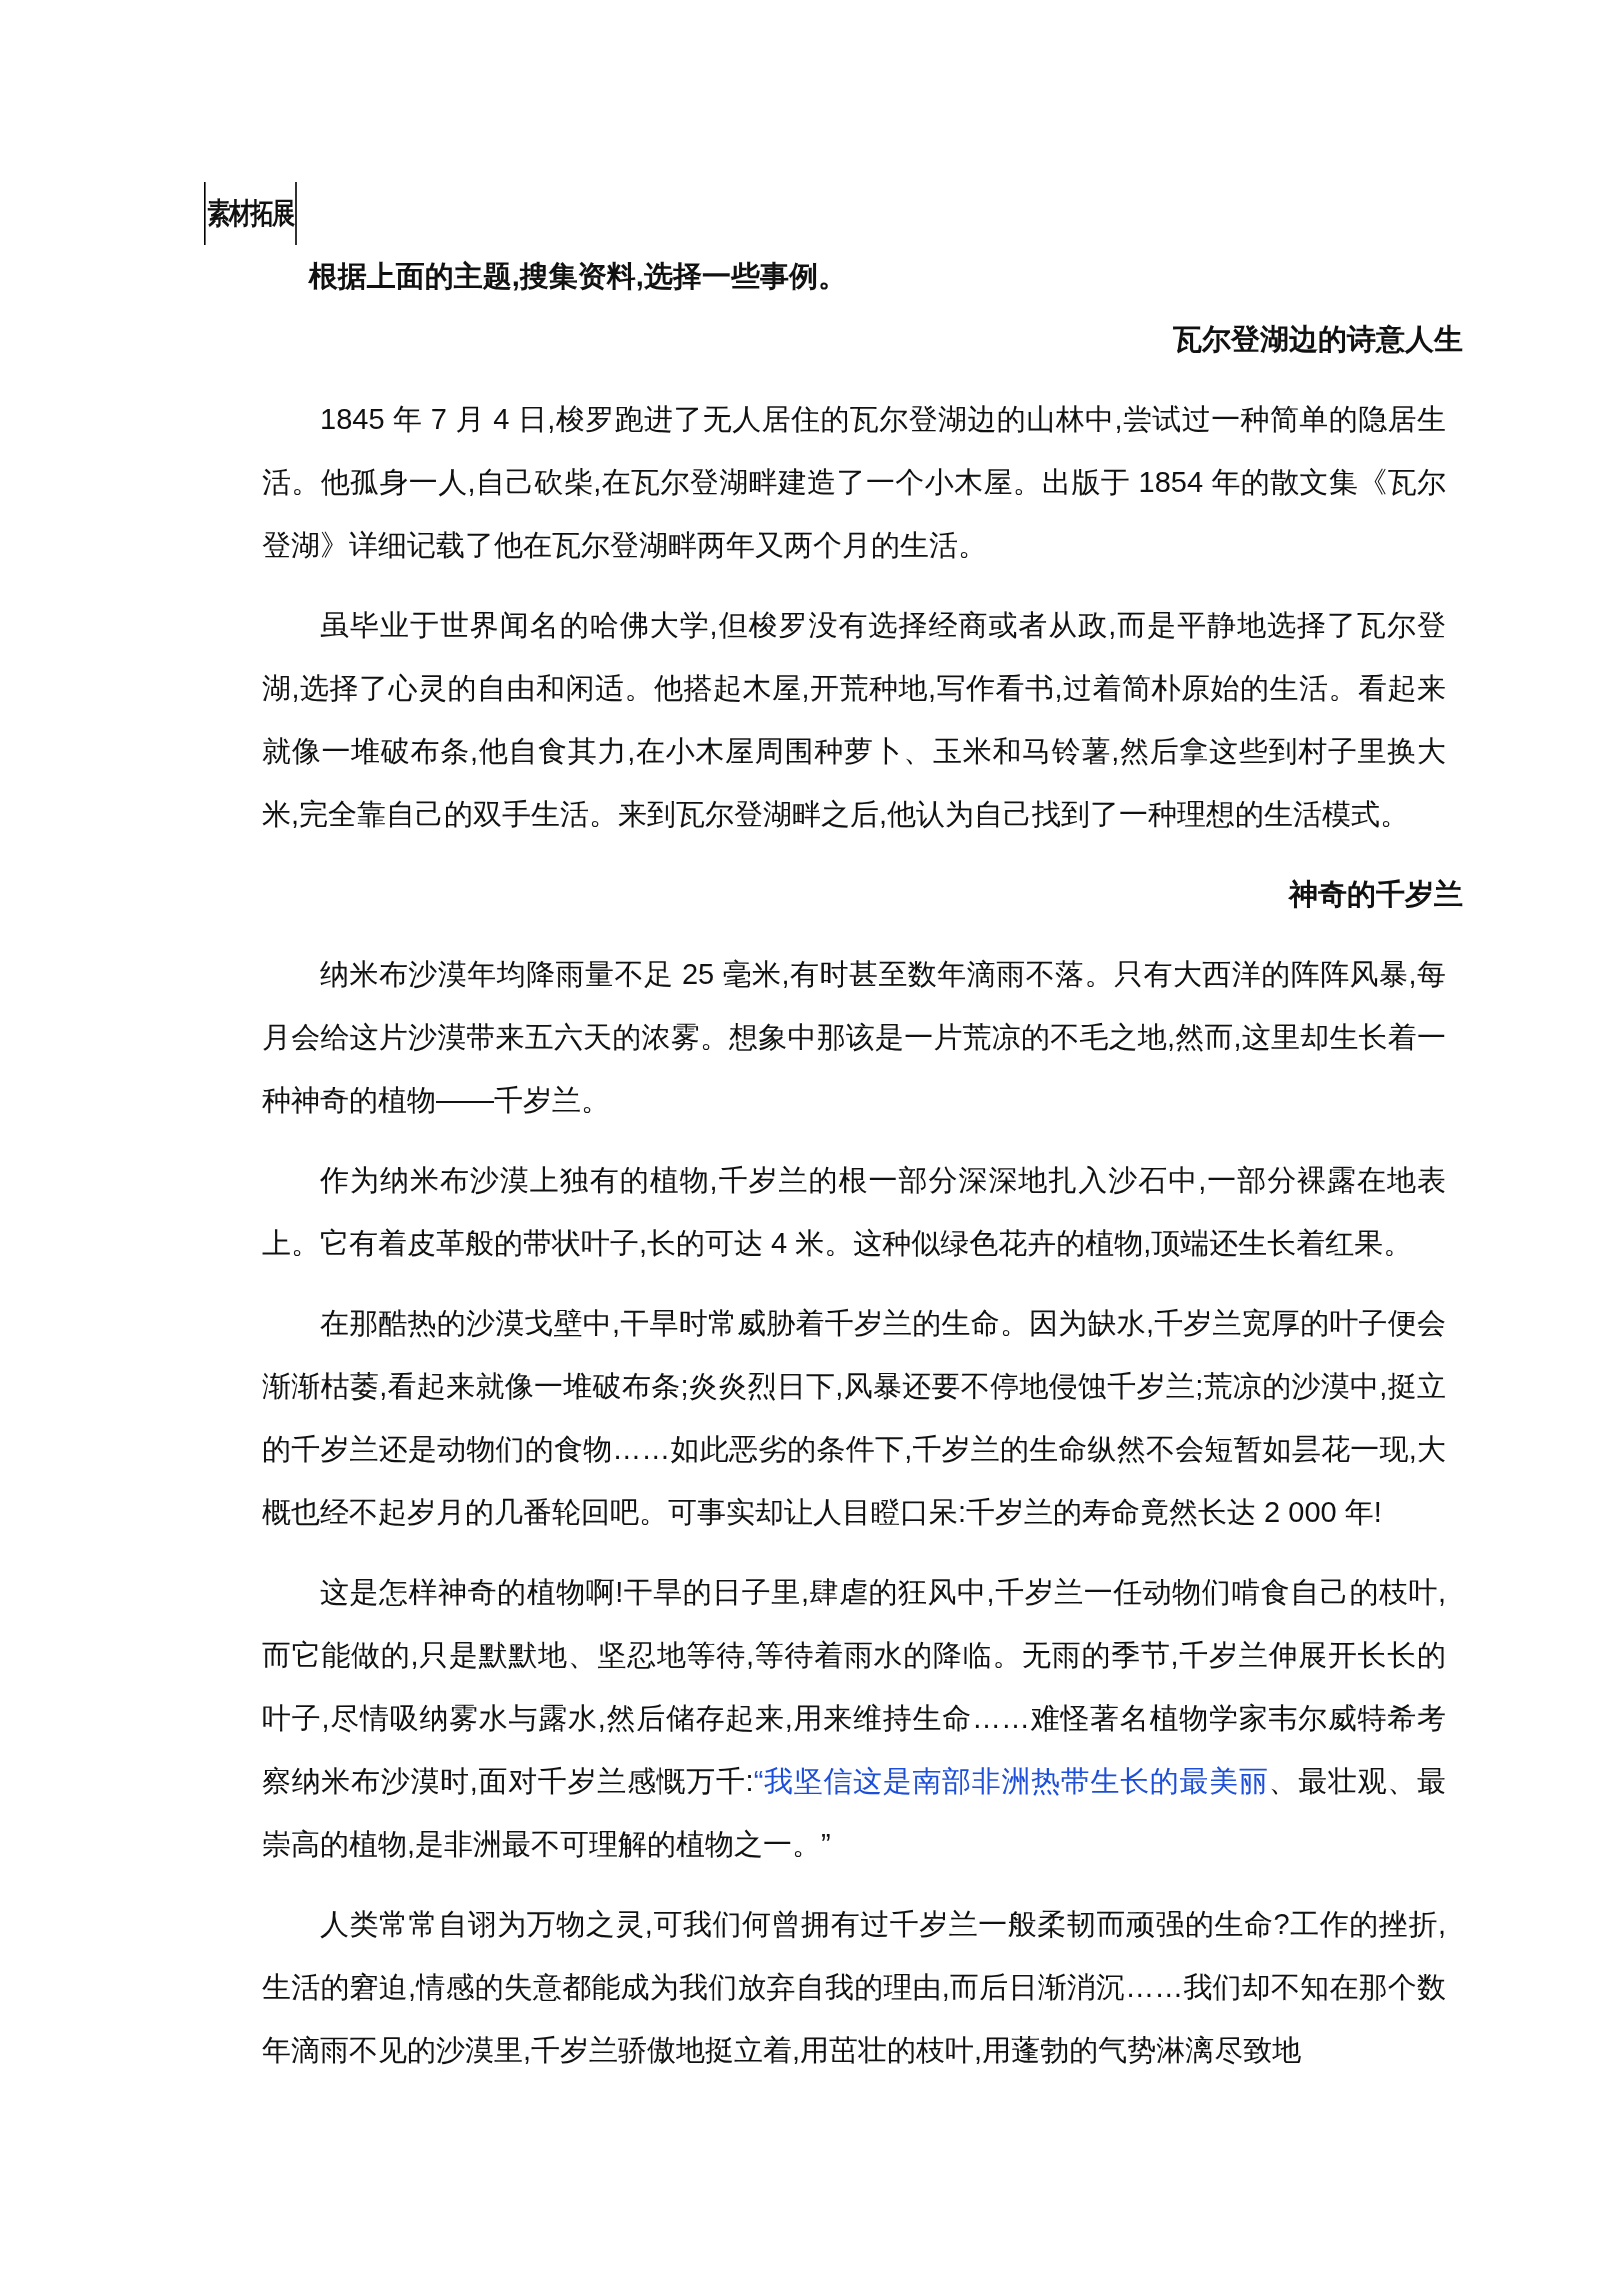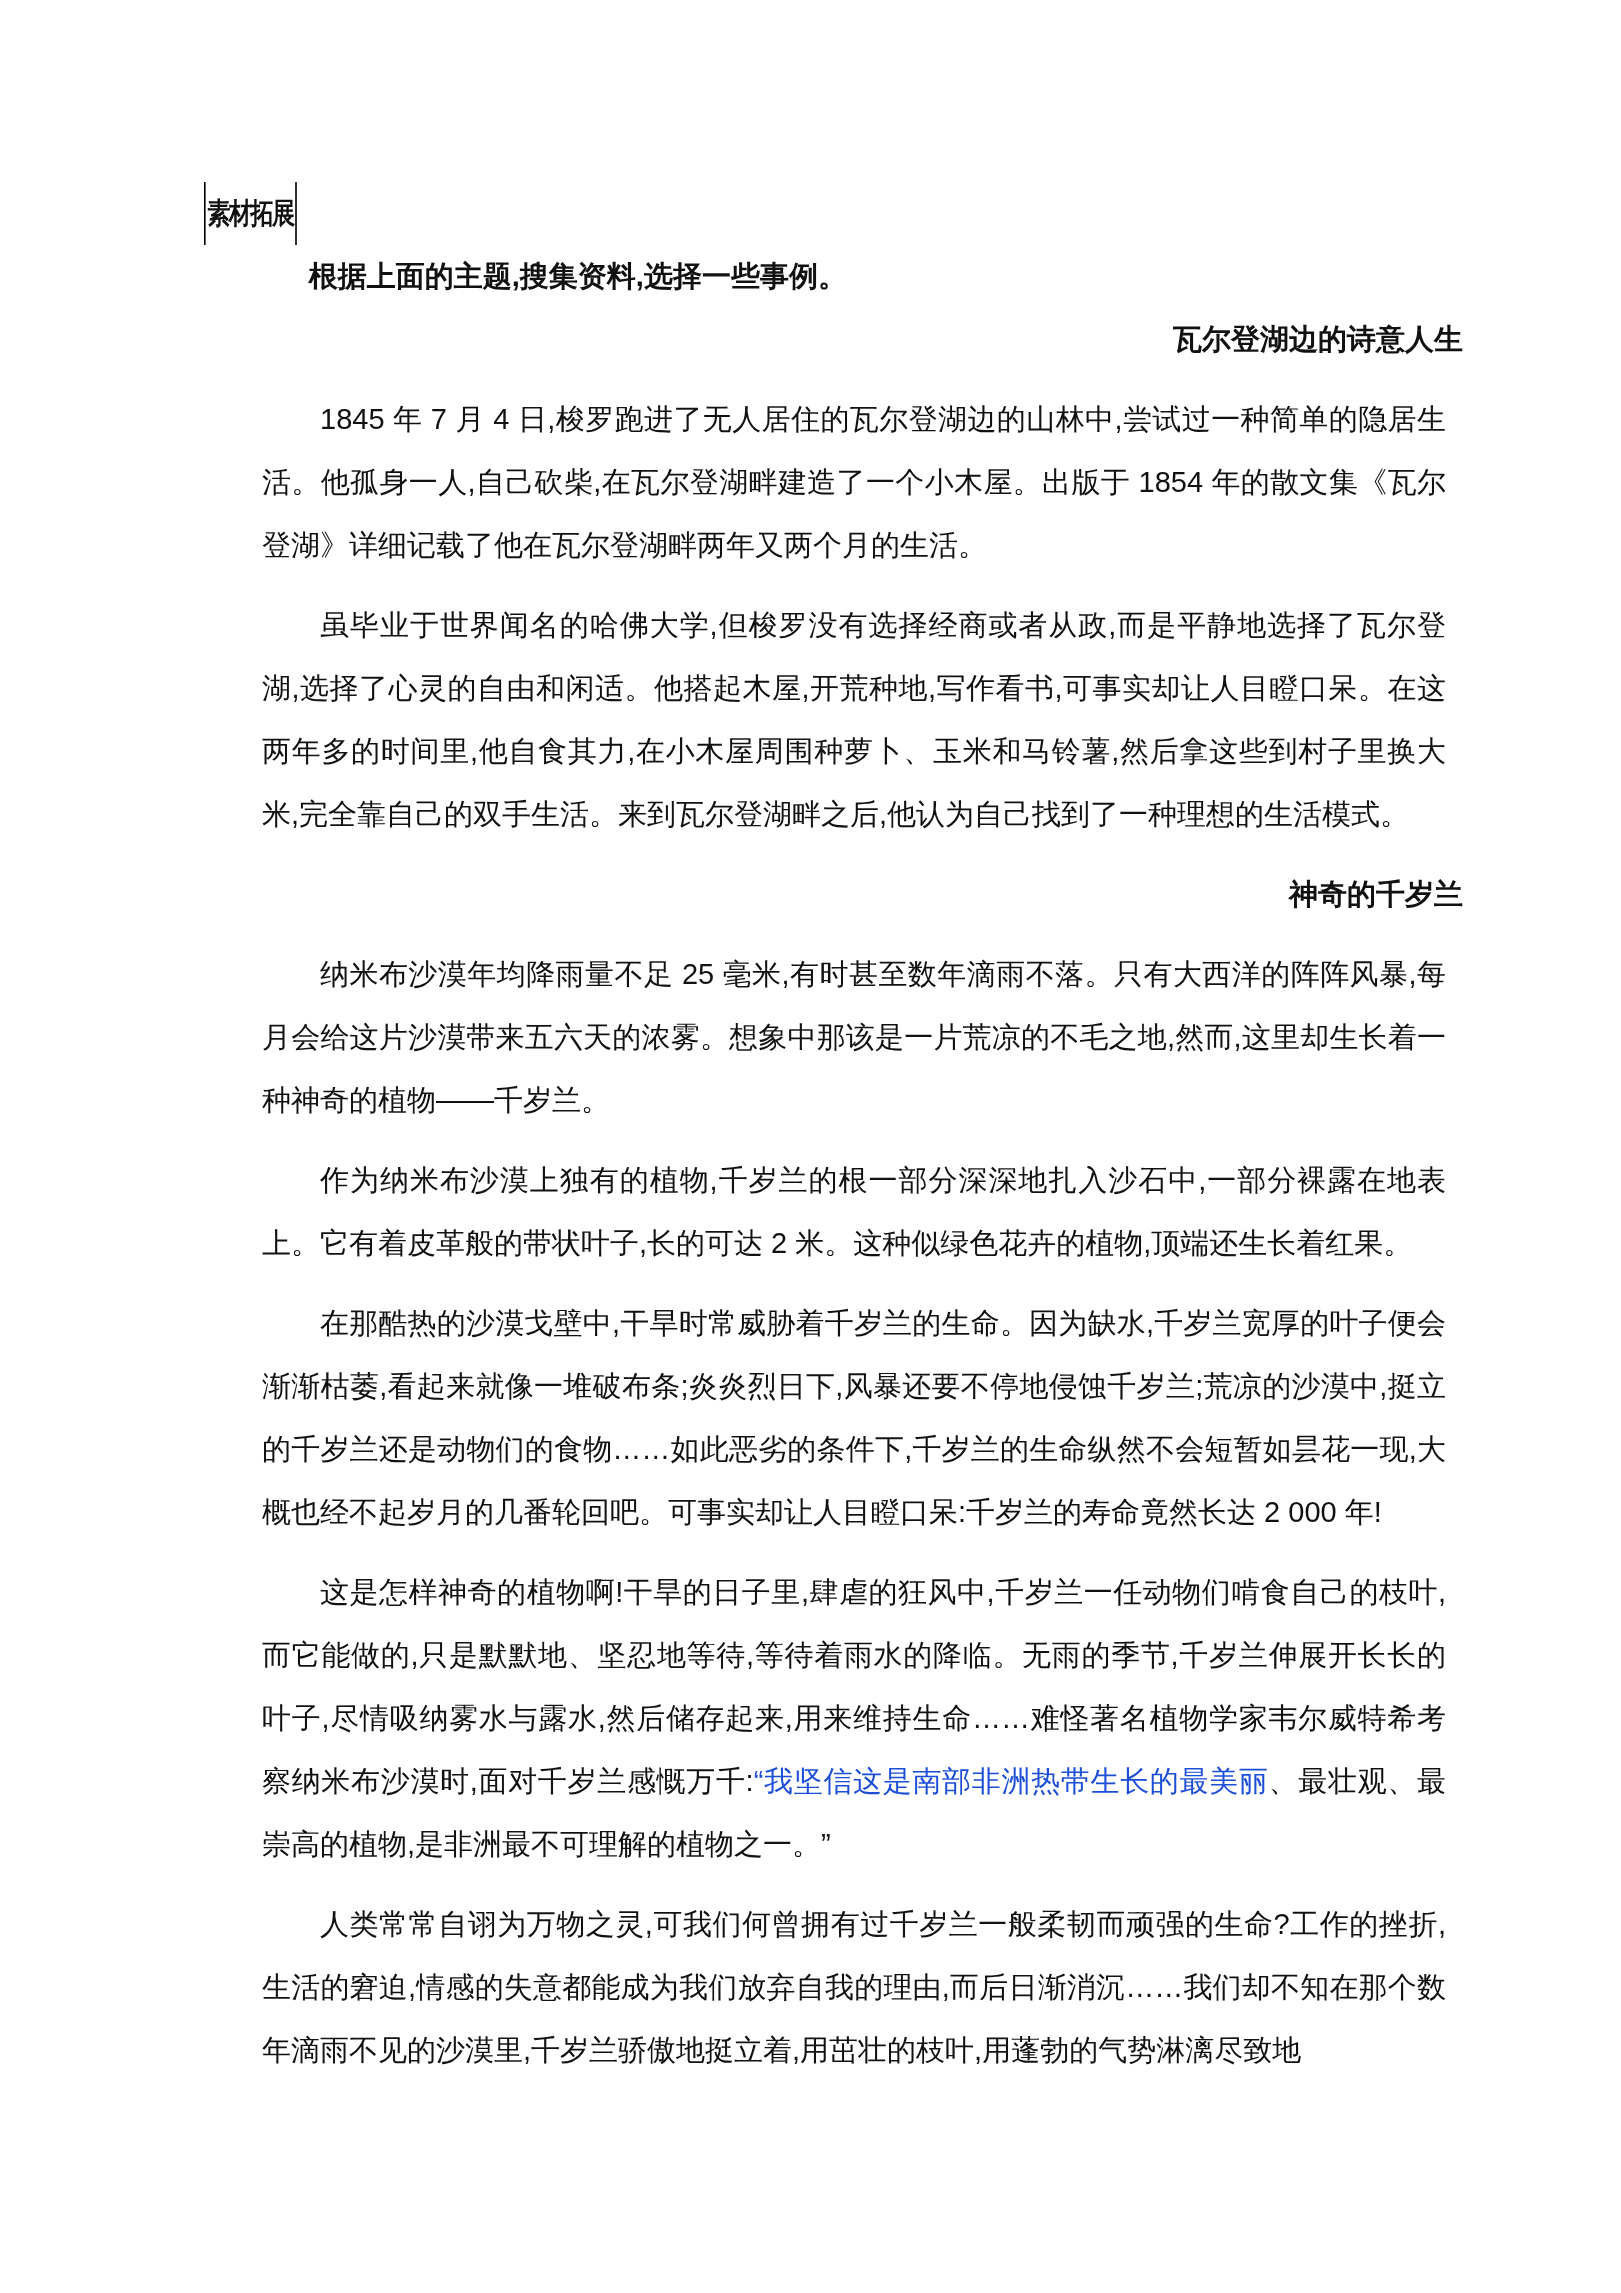--- a/index.html
+++ b/index.html
@@ -67,27 +67,27 @@
     <div>
       <span class="section-label">素材拓展</span>
     </div>
 
     <p class="instruction">根据上面的主题,搜集资料,选择一些事例。</p>
 
     <h2 class="article-title">瓦尔登湖边的诗意人生</h2>
 
     <p class="para">1845 年 7 月 4 日,梭罗跑进了无人居住的瓦尔登湖边的山林中,尝试过一种简单的隐居生活。他孤身一人,自己砍柴,在瓦尔登湖畔建造了一个小木屋。出版于 1854 年的散文集《瓦尔登湖》详细记载了他在瓦尔登湖畔两年又两个月的生活。</p>
 
-    <p class="para">虽毕业于世界闻名的哈佛大学,但梭罗没有选择经商或者从政,而是平静地选择了瓦尔登湖,选择了心灵的自由和闲适。他搭起木屋,开荒种地,写作看书,可事实却让人目瞪口呆。在这两年多的时间里,他自食其力,在小木屋周围种萝卜、玉米和马铃薯,然后拿这些到村子里换大米,完全靠自己的双手生活。来到瓦尔登湖畔之后,他认为自己找到了一种理想的生活模式。</p>
+    <p class="para">虽毕业于世界闻名的哈佛大学,但梭罗没有选择经商或者从政,而是平静地选择了瓦尔登湖,选择了心灵的自由和闲适。他搭起木屋,开荒种地,写作看书,过着简朴原始的生活。看起来就像一堆破布条,他自食其力,在小木屋周围种萝卜、玉米和马铃薯,然后拿这些到村子里换大米,完全靠自己的双手生活。来到瓦尔登湖畔之后,他认为自己找到了一种理想的生活模式。</p>
 
     <h2 class="article-title">神奇的千岁兰</h2>
 
     <p class="para">纳米布沙漠年均降雨量不足 25 毫米,有时甚至数年滴雨不落。只有大西洋的阵阵风暴,每月会给这片沙漠带来五六天的浓雾。想象中那该是一片荒凉的不毛之地,然而,这里却生长着一种神奇的植物——千岁兰。</p>
 
-    <p class="para">作为纳米布沙漠上独有的植物,千岁兰的根一部分深深地扎入沙石中,一部分裸露在地表上。它有着皮革般的带状叶子,长的可达 2 米。这种似绿色花卉的植物,顶端还生长着红果。</p>
+    <p class="para">作为纳米布沙漠上独有的植物,千岁兰的根一部分深深地扎入沙石中,一部分裸露在地表上。它有着皮革般的带状叶子,长的可达 4 米。这种似绿色花卉的植物,顶端还生长着红果。</p>
 
     <p class="para">在那酷热的沙漠戈壁中,干旱时常威胁着千岁兰的生命。因为缺水,千岁兰宽厚的叶子便会渐渐枯萎,看起来就像一堆破布条;炎炎烈日下,风暴还要不停地侵蚀千岁兰;荒凉的沙漠中,挺立的千岁兰还是动物们的食物……如此恶劣的条件下,千岁兰的生命纵然不会短暂如昙花一现,大概也经不起岁月的几番轮回吧。可事实却让人目瞪口呆:千岁兰的寿命竟然长达 2 000 年!</p>
 
     <p class="para"><span>这是怎样神奇的植物啊!干旱的日子里,肆虐的狂风中,千岁兰一任动物们啃食自己的枝叶,而它能做的,只是默默地、坚忍地等待,等待着雨水的降临。无雨的季节,千岁兰伸展开长长的叶子,尽情吸纳雾水与露水,然后储存起来,用来维持生命……难怪著名植物学家韦尔威特希考察纳米布沙漠时,面对千岁兰感慨万千:</span><span class="gray-quote">“我坚信这是南部非洲热带生长的最美丽</span><span>、最壮观、最崇高的植物,是非洲最不可理解的植物之一。”</span></p>
 
     <p class="para">人类常常自诩为万物之灵,可我们何曾拥有过千岁兰一般柔韧而顽强的生命?工作的挫折,生活的窘迫,情感的失意都能成为我们放弃自我的理由,而后日渐消沉……我们却不知在那个数年滴雨不见的沙漠里,千岁兰骄傲地挺立着,用茁壮的枝叶,用蓬勃的气势淋漓尽致地</p>
 
   </div>
 </div>
 

